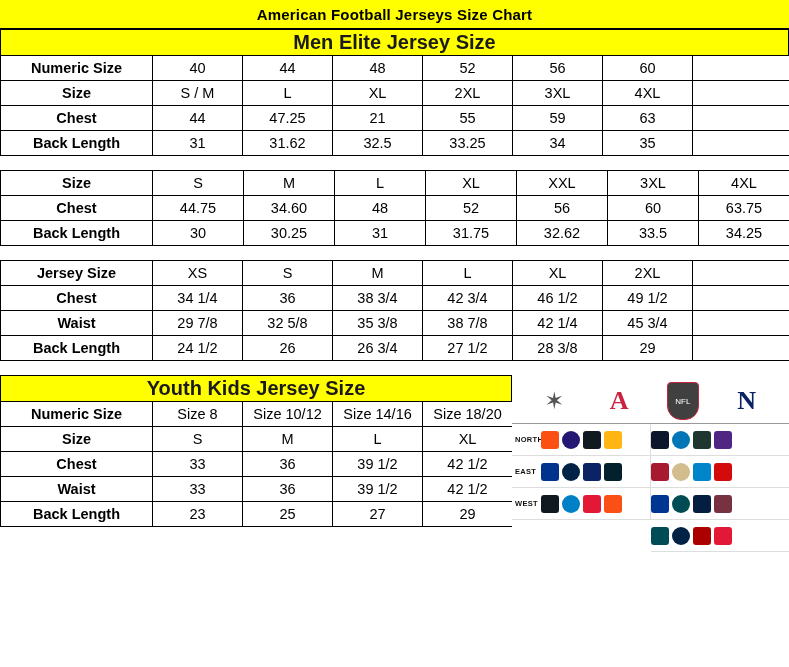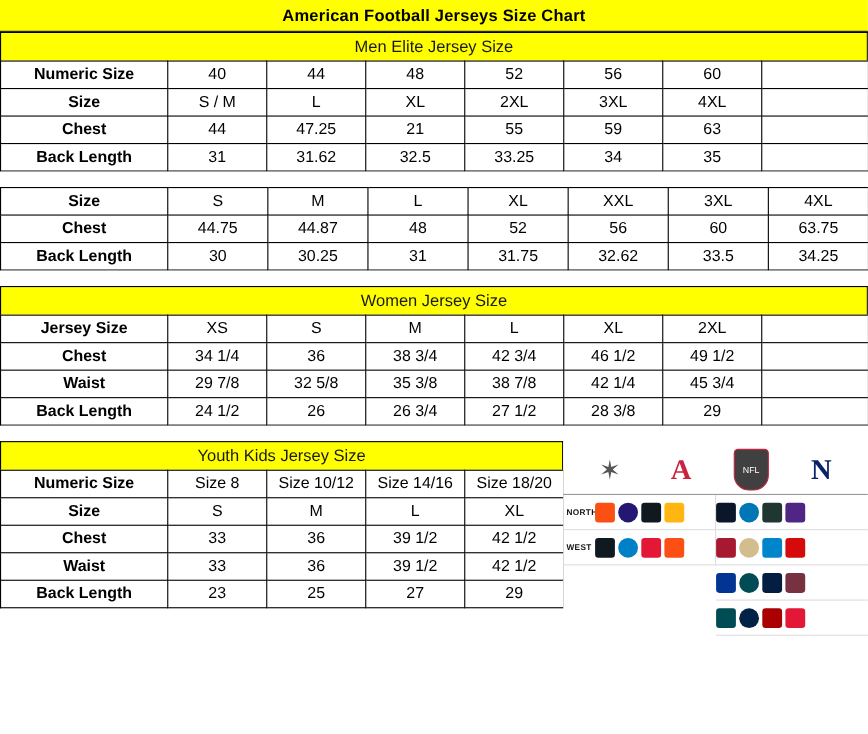--- a/index.html
+++ b/index.html
@@ -42,22 +42,23 @@
     height: 26px;
     background: #ffff00;
     border: 1px solid #000;
     border-bottom: none;
     display: flex;
     align-items: center;
     justify-content: center;
     box-sizing: border-box;
   }
   .section-head .head-text {
-    font-size: 15px;
+    font-size: 20px;
     color: #1a1a1a;
+    font-weight: bold;
   }
   table.grid {
     border-collapse: collapse;
     width: 789px;
     table-layout: fixed;
   }
   table.grid td {
     border: 1px solid #000;
     height: 25px;
     text-align: center;
@@ -273,21 +274,21 @@
         <td>M</td>
         <td>L</td>
         <td>XL</td>
         <td>XXL</td>
         <td>3XL</td>
         <td>4XL</td>
       </tr>
       <tr>
         <td class="label-cell">Chest</td>
         <td>44.75</td>
-        <td>44.87</td>
+        <td>34.60</td>
         <td>48</td>
         <td>52</td>
         <td>56</td>
         <td>60</td>
         <td>63.75</td>
       </tr>
       <tr>
         <td class="label-cell">Back Length</td>
         <td>30</td>
         <td>30.25</td>
@@ -295,23 +296,20 @@
         <td>31.75</td>
         <td>32.62</td>
         <td>33.5</td>
         <td>34.25</td>
       </tr>
     </tbody>
   </table>
 
   <div class="gap"></div>
 
-  <div class="section-head">
-    <span class="head-text">Women Jersey Size</span>
-  </div>
   <table class="grid women">
     <colgroup>
       <col class="c0">
         <col class="cx">
         <col class="cx">
         <col class="cx">
         <col class="cx">
         <col class="cx">
         <col class="cx">
         <col class="cend">
@@ -427,20 +425,29 @@
           <div class="conf-row">
             <span class="conf-label">NORTH</span>
             <span class="team-dots">
               <span class="tdot" style="background:#fb4f14"></span>
               <span class="tdot round" style="background:#241773"></span>
               <span class="tdot" style="background:#101820"></span>
               <span class="tdot" style="background:#ffb612"></span>
             </span>
           </div>
           <div class="conf-row">
+            <span class="conf-label">EAST</span>
+            <span class="team-dots">
+              <span class="tdot" style="background:#00338d"></span>
+              <span class="tdot round" style="background:#002244"></span>
+              <span class="tdot" style="background:#0b2265"></span>
+              <span class="tdot" style="background:#03202f"></span>
+            </span>
+          </div>
+          <div class="conf-row">
             <span class="conf-label">WEST</span>
             <span class="team-dots">
               <span class="tdot" style="background:#101820"></span>
               <span class="tdot round" style="background:#0080c6"></span>
               <span class="tdot" style="background:#e31837"></span>
               <span class="tdot" style="background:#fb4f14"></span>
             </span>
           </div>
         </div>
         <div class="conf-col nfc-col">

